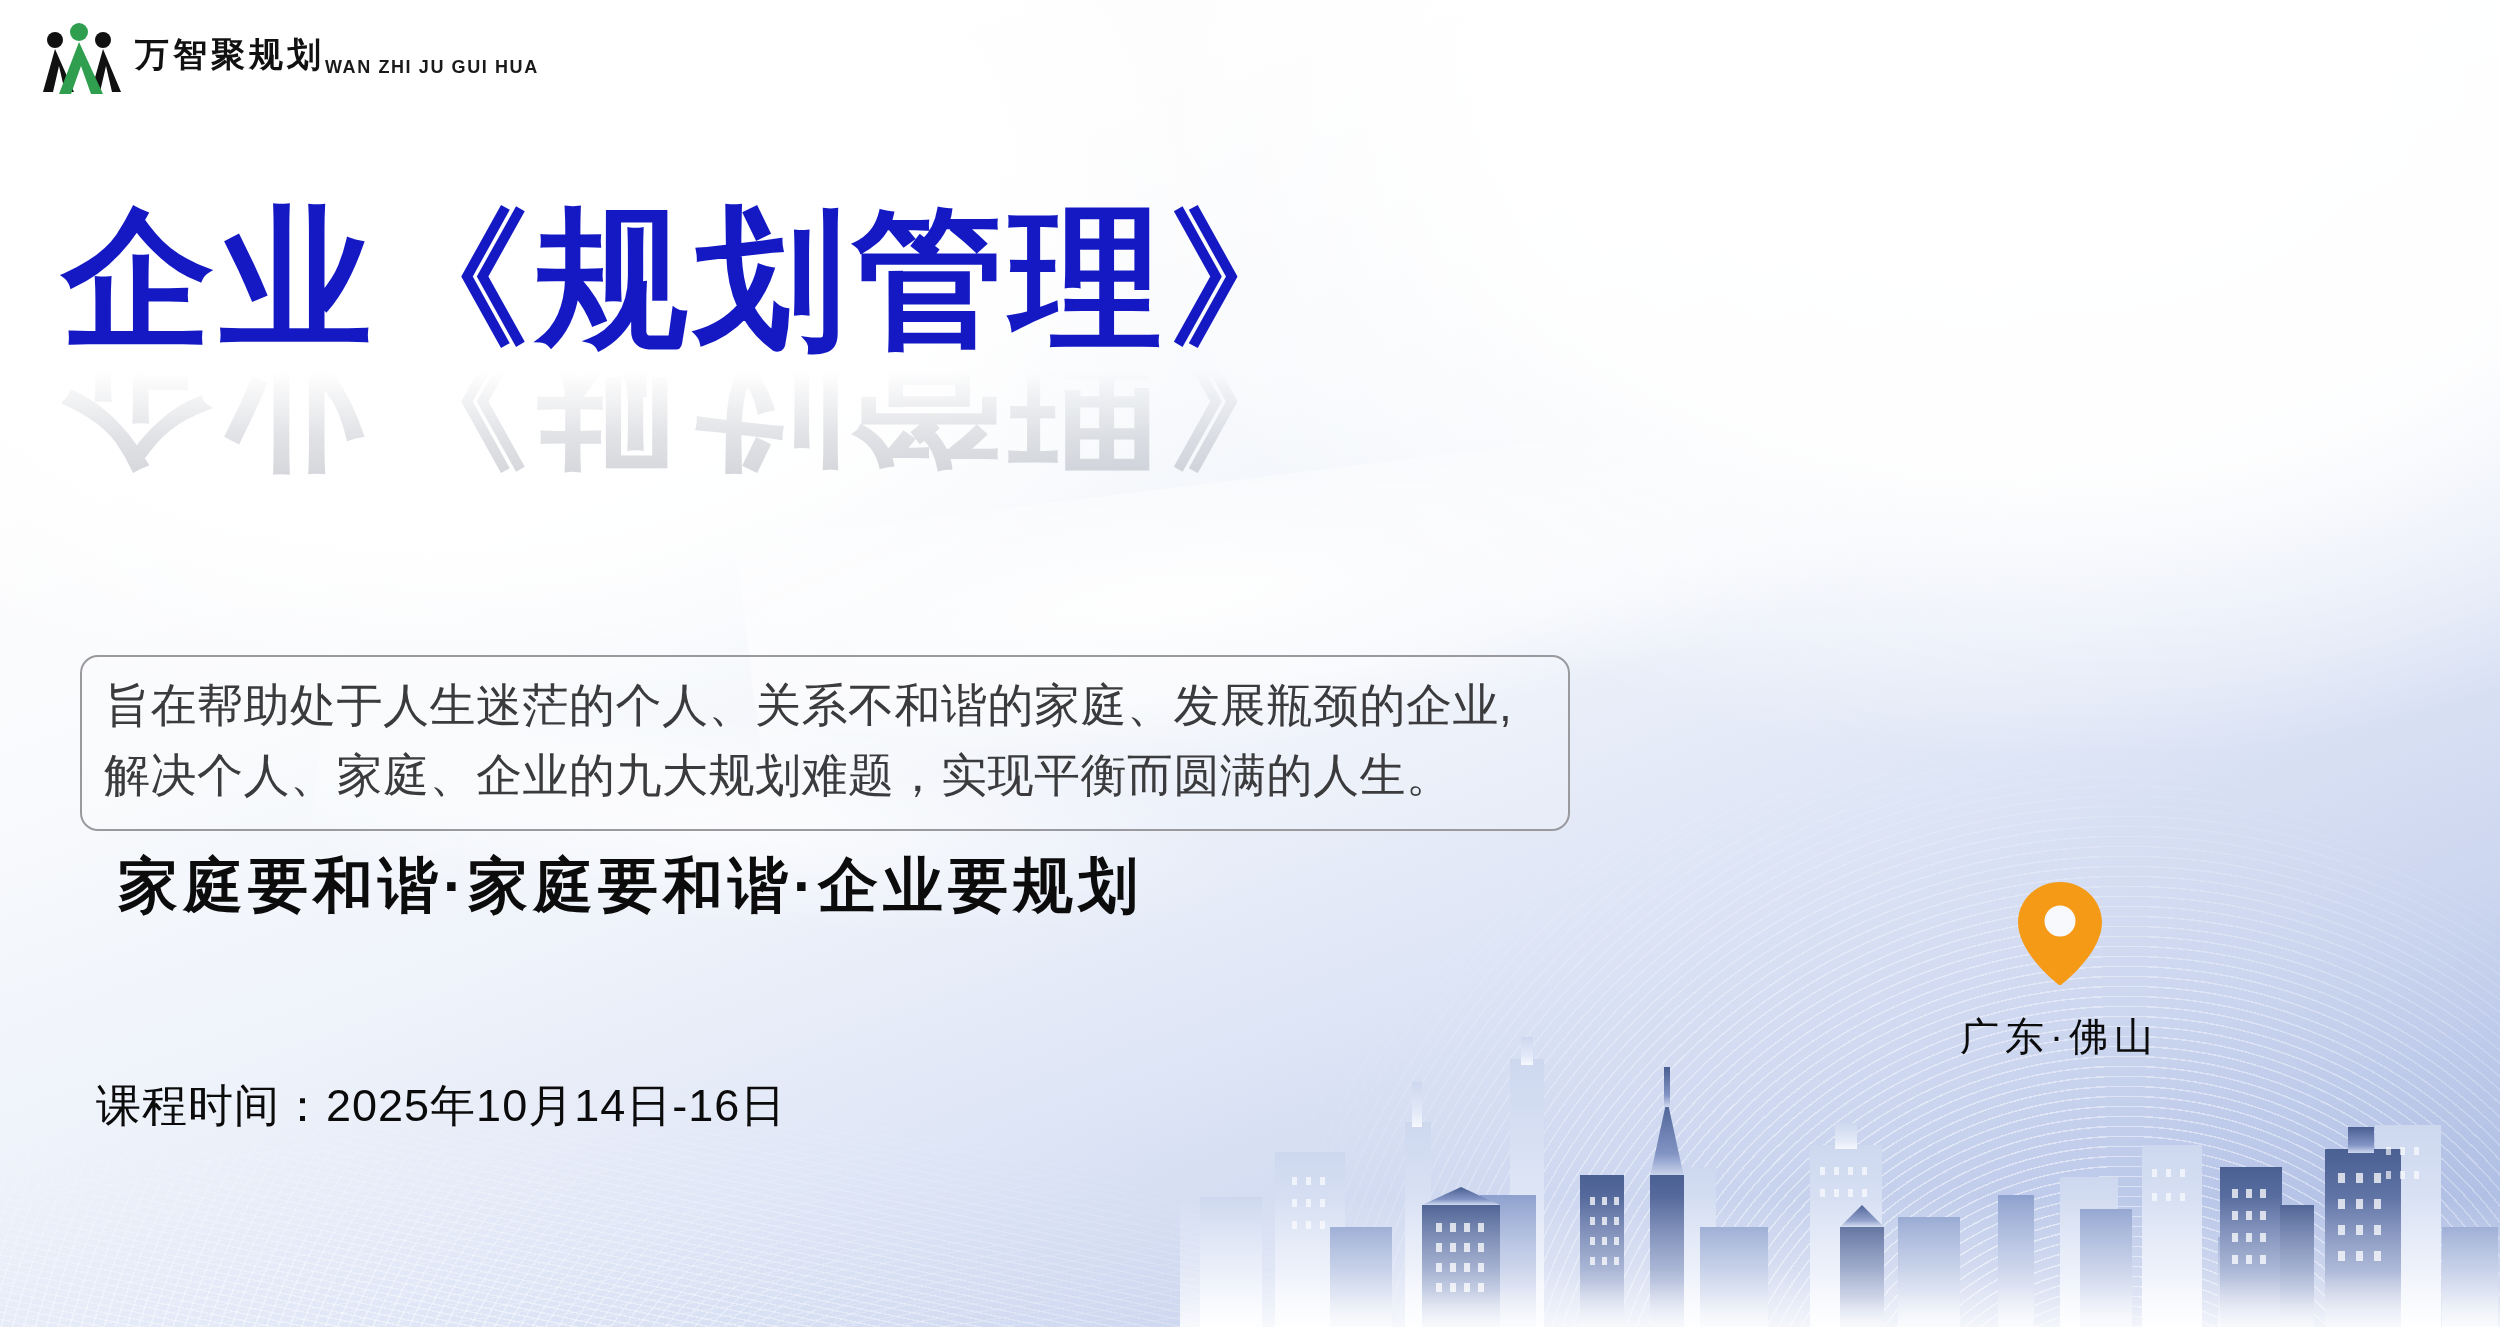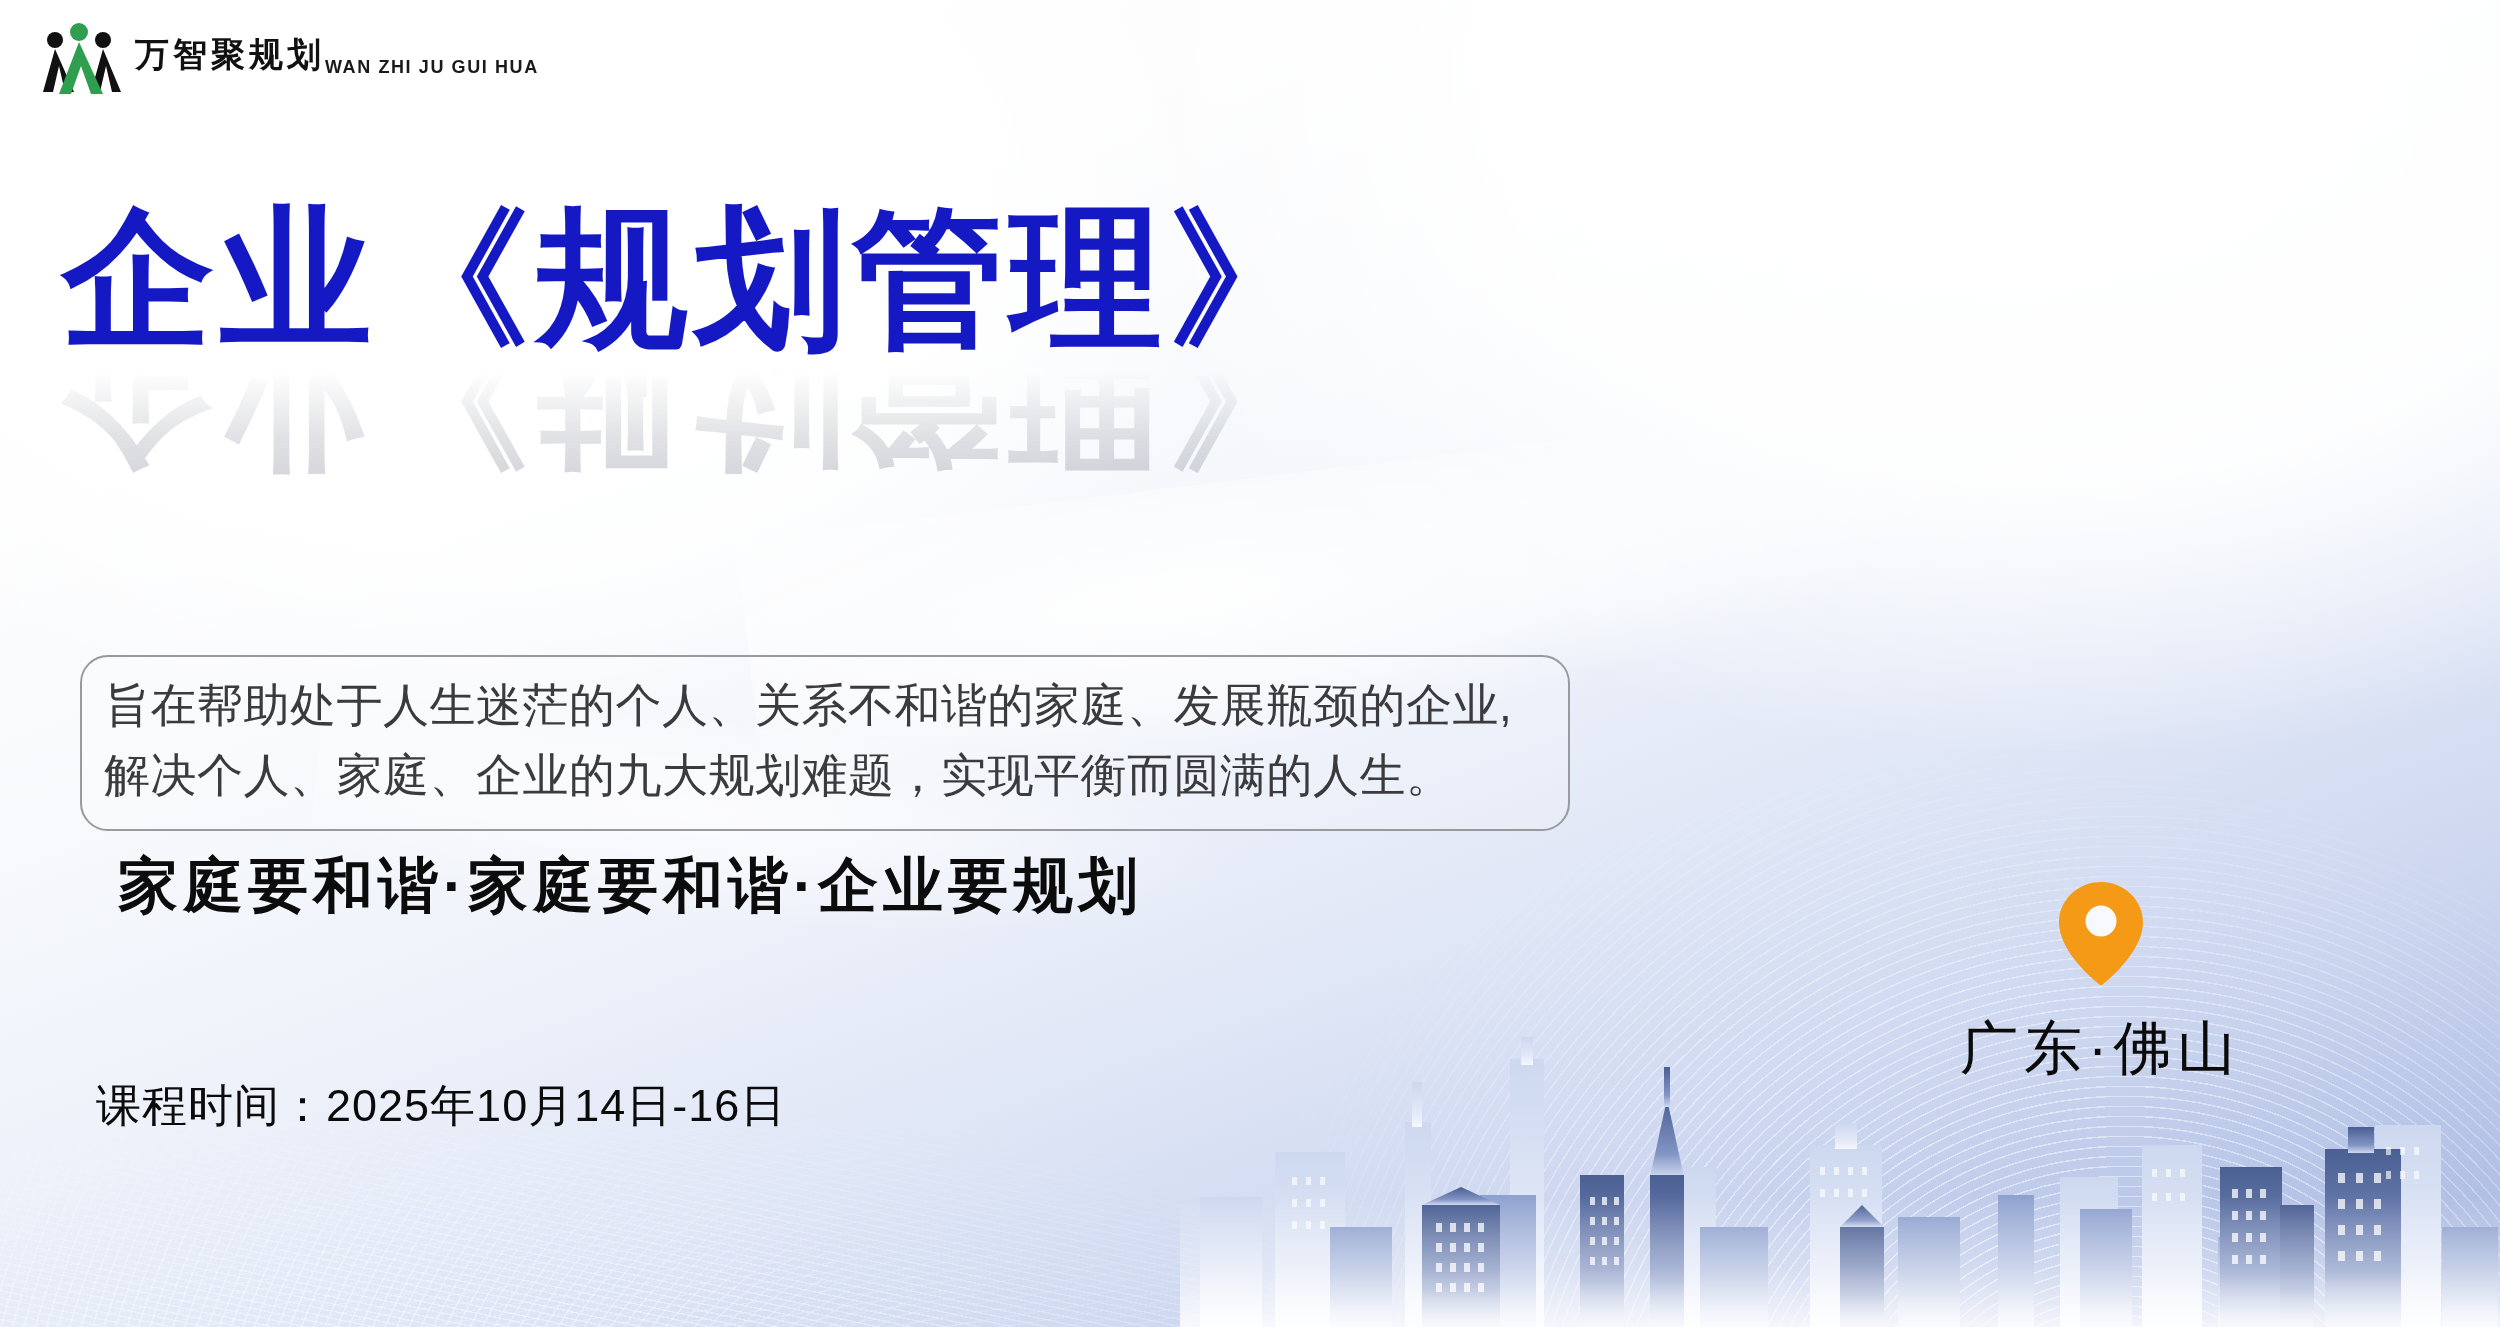--- a/index.html
+++ b/index.html
@@ -98,21 +98,21 @@
     height: 120px; overflow: hidden;
     color: rgba(120,125,140,0.40);
     -webkit-mask-image: linear-gradient(to top, rgba(0,0,0,0) 8%, rgba(0,0,0,0.55) 62%, rgba(0,0,0,0.8) 100%);
             mask-image: linear-gradient(to top, rgba(0,0,0,0) 8%, rgba(0,0,0,0.55) 62%, rgba(0,0,0,0.8) 100%);
   }
 
   
   .desc-box {
     position: absolute; left: 80px; top: 655px;
     width: 1490px; padding: 14px 22px 18px 22px;
-    border: 2px solid #9a9a9e; border-radius: 28px;
+    border: 2px solid #9a9a9e; border-radius: 18px;
     background: rgba(255,255,255,0.18);
   }
   .desc-line {
     font-family: "Liberation Sans", "DejaVu Sans", sans-serif;
     font-size: 46px; color: #3b3b3d; line-height: 1.52; letter-spacing: 0.5px;
     white-space: nowrap;
   }
 
   
   .slogan {
@@ -133,21 +133,21 @@
 
   
   .pin-block {
     position: absolute; left: 1960px; top: 880px;
     display: flex; flex-direction: column; align-items: center;
   }
   .pin-icon { width: 92px; height: 106px; }
   .pin-label {
     margin-top: 24px;
     font-family: "Liberation Sans", "DejaVu Sans", sans-serif;
-    font-size: 58px; color: #0b0b0b; letter-spacing: 6px; white-space: nowrap;
+    font-size: 39px; color: #0b0b0b; letter-spacing: 6px; white-space: nowrap;
   }
 
   
   .skyline { position: absolute; right: 0; bottom: 0; width: 1320px; height: 300px; }
   .skyline svg { display: block; width: 100%; height: 100%; }
   .skyline-fade {
     position: absolute; left: 0; right: 0; bottom: 0; height: 130px;
     background: linear-gradient(to top, rgba(255,255,255,.85) 0%, rgba(255,255,255,.35) 45%, rgba(255,255,255,0) 100%);
     pointer-events: none;
   }

